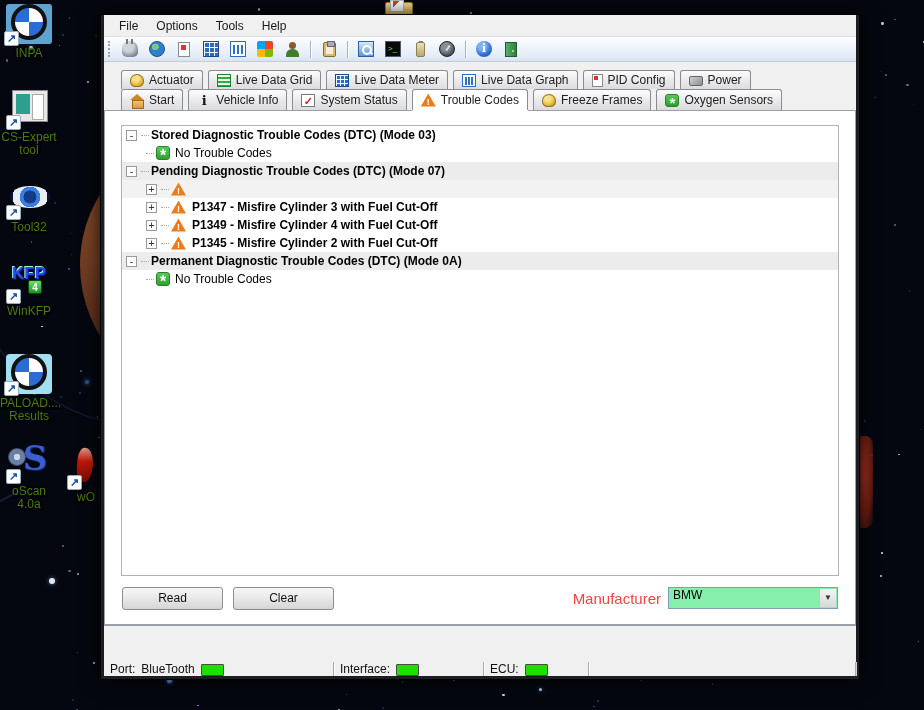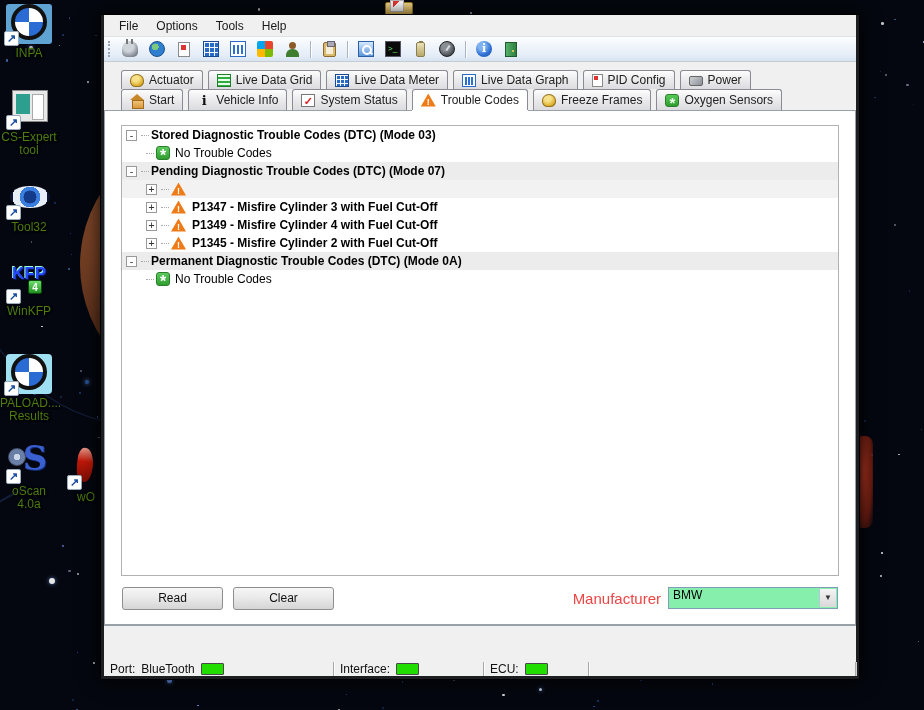--- a/index.html
+++ b/index.html
@@ -163,21 +163,21 @@
   .pushbtn { width:101px; height:23px; border:1px solid #8e8e8e; border-radius:3px; font-size:12px; color:#111;
     background:linear-gradient(#f6f6f6,#eaeaea 45%,#d5d5d5); text-align:center; line-height:21px; margin-right:10px; }
   #mfg-label { margin-left:auto; font-size:15px; color:#ef4444; padding-right:7px; }
   #mfg-combo { width:170px; height:22px; border:1px solid #7f9db9; background:#86efac; display:flex; align-items:flex-start; position:relative; }
   #mfg-combo .val { font-size:12px; padding-left:4px; color:#000; }
   #mfg-combo .dd { position:absolute; right:1px; top:1px; bottom:1px; width:17px; background:linear-gradient(#f4f4f4,#d9d9d9);
     border-left:1px solid #b5c7d8; text-align:center; font-size:8px; line-height:18px; color:#333; }
 
   
   #statusbar { flex:0 0 23px; background:#f0f0f0; border-top:1px solid #9aa0a8; display:flex; align-items:stretch; font-size:12px; color:#111; }
-  .sb-pane { display:flex; align-items:center; gap:6px; padding:0 6px; border-right:1px solid #a8a8a8; box-shadow:1px 0 0 rgba(255,255,255,.8);margin-top:36px; }
+  .sb-pane { display:flex; align-items:flex-end; gap:6px; padding:0 6px; border-right:1px solid #a8a8a8; box-shadow:1px 0 0 rgba(255,255,255,.8);margin-top:36px; }
   .sb-pane.p1 { width:230px; }
   .sb-pane.p2 { width:150px; }
   .sb-pane.p3 { width:105px; }
   .sb-pane.spacer { flex:1; }
   .sb-pane.plink { width:297px; justify-content:center; border-right:none; }
   .led { width:23px; height:12px; border:1px solid #4a4a4a; border-radius:1px; }
   #wgsoft-link { color:#0000cc; font-weight:bold; font-size:12px; }
 </style>
 </head>
 <body>

